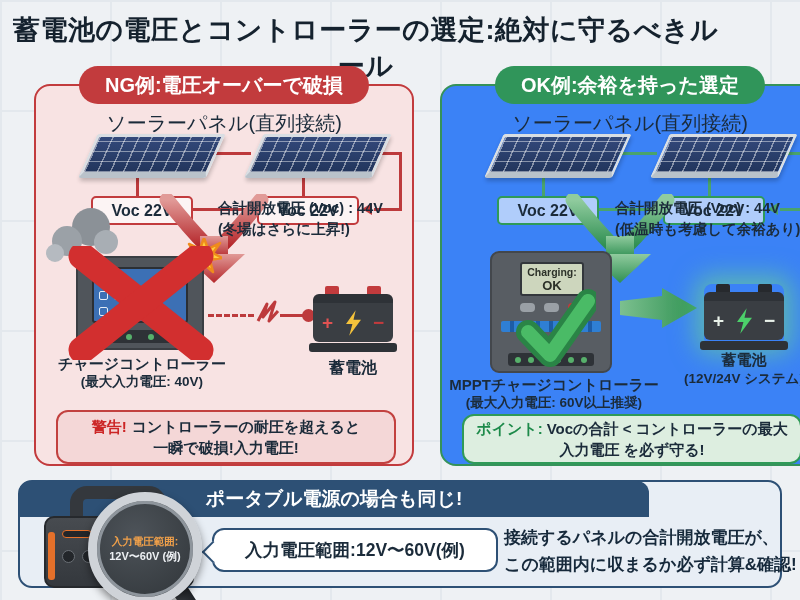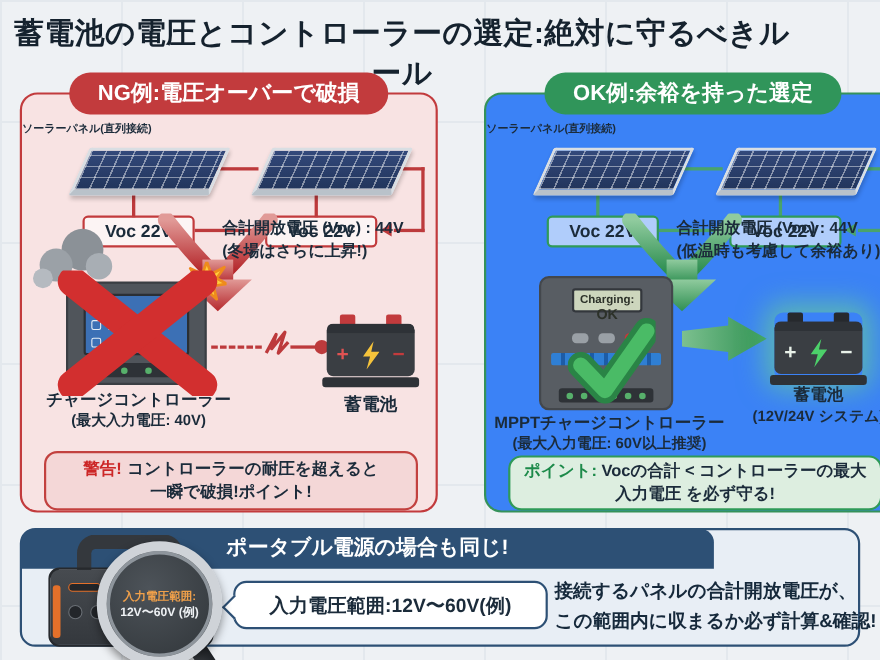--- a/index.html
+++ b/index.html
@@ -13,31 +13,31 @@
       linear-gradient(#e3e8ed 1.5px, transparent 1.5px),
       linear-gradient(90deg, #e3e8ed 1.5px, transparent 1.5px);
     background-size:110px 110px;
   }
   .t-title{
     position:absolute; top:12px; left:0; width:731px; text-align:center;
     font-size:27px; font-weight:800; color:#15222e; letter-spacing:.5px;
   }
   
   .card{ position:absolute; top:84px; width:380px; height:382px; border-radius:16px; }
-  .card.ng{ left:18px;  background:#f8e3e3; border:2.5px solid #c23b3d;padding-left:35px; }
+  .card.ng{ left:34px;  background:#f8e3e3; border:2.5px solid #c23b3d;padding-left:35px; }
   .card.ok{ left:402px; background:#3b82f6; border:2.5px solid #35925a;margin-left:38px; }
   .pill{
     position:absolute; top:-20px; left:50%; transform:translateX(-50%);
     height:38px; line-height:38px; padding:0 26px; border-radius:20px;
     color:#fff; font-size:20px; font-weight:800; white-space:nowrap; z-index:5;
   }
   .ng .pill{ background:#c23b3d; }
   .ok .pill{ background:#30955a; }
-  .panel-label{ position:absolute; top:24px; left:0; width:100%; text-align:left;
-    font-size:10px; font-weight:700; }
+  .panel-label{ position:absolute; top:24px; left:0; width:100%; text-align:center;
+    font-size:20px; font-weight:400; }
   
   .sp{
     position:absolute; top:48px; width:128px; height:44px;
     transform:skewX(-24deg); transform-origin:bottom left;
     border:3px solid #d9dee3; border-bottom:6px solid #b9c2ca; border-radius:3px;
     background-image:
       repeating-linear-gradient(90deg, rgba(255,255,255,.45) 0 1.5px, transparent 1.5px 13px),
       repeating-linear-gradient(0deg,  rgba(255,255,255,.45) 0 1.5px, transparent 1.5px 10px),
       linear-gradient(#33497b,#22355c);
     box-shadow:2px 3px 4px rgba(0,0,0,.22); z-index:1;
@@ -126,21 +126,21 @@
   .msg{ position:absolute; left:20px; width:340px; border-radius:12px; text-align:center;
     font-weight:800; font-size:15px; display:flex; flex-direction:column; justify-content:center; z-index:3; }
   .warn{ top:324px; height:54px; background:#f4d7d7; border:2.5px solid #c2413f; }
   .point{ top:328px; height:50px; background:#ddeee0; border:2.5px solid #2f9a58; }
   .warn .pre{ color:#cc2626; margin-right:5px; }
   .point .pre{ color:#1d8a4a; margin-right:4px; }
   .msg .line{ line-height:21px; }
   
   .ctrl2{ position:absolute; left:48px; top:165px; width:122px; height:122px;
     background:#585d63; border:2px solid #43474c; border-radius:9px; z-index:2; }
-  .lcd{ position:absolute; left:28px; top:9px; width:64px; height:22px; background:#cdd6bd;
+  .lcd{ position:absolute; left:28px; top:9px; width:64px; height:34px; background:#cdd6bd;
     border:2px solid #33373c; border-radius:3px; text-align:center; font-weight:800; color:#2c3129; }
   .lcd .dl1{ font-size:10.5px; line-height:13px; margin-top:2px; }
   .lcd .dl2{ font-size:13px; line-height:14px; }
   .btns{ position:absolute; left:0; top:50px; width:100%; display:flex; justify-content:center; gap:9px; }
   .btns i{ width:15px; height:9px; border-radius:4px; background:#9aa0a6; }
   .btns i.b3{ background:#c4393b; }
   .bars{ position:absolute; left:9px; top:68px; width:100px; height:11px; border-radius:2px;
     background:repeating-linear-gradient(90deg,#2f7fd4 0 9px,#1d5ca6 9px 13px); }
   .strip2{ left:16px; width:86px; }
   .check{ position:absolute; left:24px; top:34px; z-index:3; }
@@ -285,21 +285,21 @@
   <div class="ctrl-label">
     <div class="l1">チャージコントローラー</div>
     <div class="l2">(最大入力電圧: 40V)</div>
   </div>
   <div class="bat-label">蓄電池</div>
 
   <div class="msg warn">
     <div class="line">
       <span class="pre">警告!</span><span>コントローラーの耐圧を超えると</span>
     </div>
-    <div class="line">一瞬で破損!ポイント!</div>
+    <div class="line">一瞬で破損!入力電圧!</div>
   </div>
 </section>
 
 <section class="card ok">
   <div class="pill">OK例:余裕を持った選定</div>
   <div class="panel-label">ソーラーパネル(直列接続)</div>
 
   <div class="wire w-mid"></div>
   <div class="wire w-a"></div>
   <div class="wire w-b"></div>

